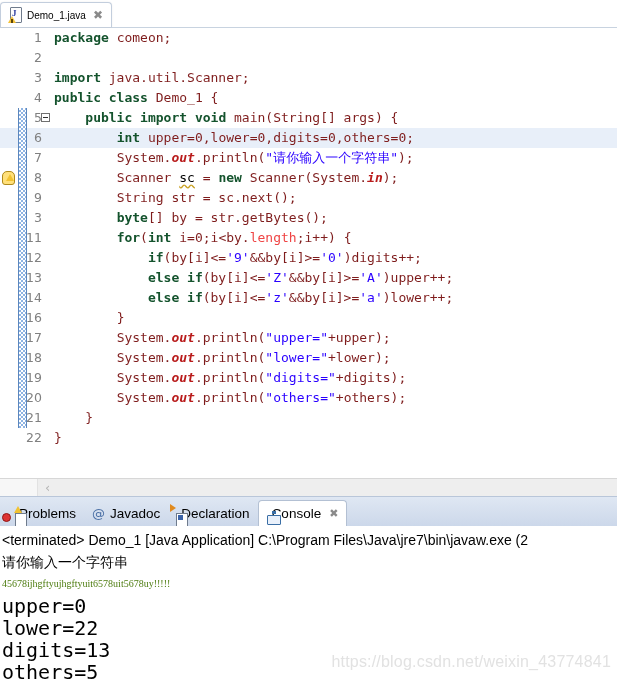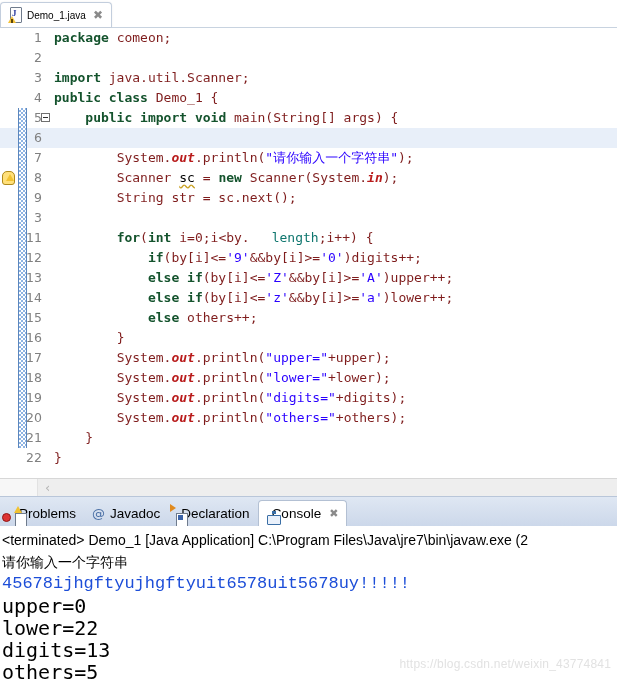--- a/index.html
+++ b/index.html
@@ -176,21 +176,21 @@
     background: #303030;
   }
   .codetext {
     padding-left: 4px;
   }
 
   
   .kw   { color: #14532d; font-weight: bold; }
   .str  { color: #2a00ff; }
   .fld  { color: #b91c1c; font-weight: bold; font-style: italic; }
-  .fld2 { color: #0f766e; margin-left: 22px; }
+  .fld2 { color: #ef4444; }
   .pln  { color: #7f1d1d; }
   .squig {
     text-decoration: underline;
     text-decoration-style: wavy;
     text-decoration-color: #c8a020;
     text-underline-offset: 2px;
   }
 
   
   #editor-hscroll {
@@ -320,29 +320,29 @@
     line-height: 22px;
     font-family: "Liberation Sans", sans-serif;
     font-size: 14px;
     color: #000;
   }
   .console-line.mono {
     font-family: "DejaVu Sans Mono", monospace;
     font-size: 20px;
   }
   .console-line.input {
-    color: #1d4ed8;
-    font-family: Liberation Mono, monospace;
-    font-size: 17px;
+    color: #4d7c0f;
+    font-family: Liberation Serif, serif;
+    font-size: 10px;
   }
   #watermark {
     position: absolute;
     right: 6px;
     bottom: 8px;
-    font-size: 12px;
+    font-size: 16px;
     color: #e2e2e2;
     font-family: "Liberation Sans", sans-serif;
     letter-spacing: .2px;
     white-space: nowrap;
     text-align: right;
   }
 </style>
 </head>
 <body>
 
@@ -359,30 +359,29 @@
   </div>
 </div>
 
 <div id="editor-body">
   <div id="code-area">
       <div class="code-line"><span class="lineno">1</span><span class="codetext"><span class="kw">package</span> <span class="pln">comeon;</span></span></div>
       <div class="code-line"><span class="lineno">2</span><span class="codetext"></span></div>
       <div class="code-line"><span class="lineno">3</span><span class="codetext"><span class="kw">import</span> <span class="pln">java.util.Scanner;</span></span></div>
       <div class="code-line"><span class="lineno">4</span><span class="codetext"><span class="kw">public</span> <span class="kw">class</span> <span class="pln">Demo_1 {</span></span></div>
       <div class="code-line"><span class="fold-strip" style="height: 20px;"></span><span class="lineno">5</span><span class="fold-toggle"></span><span class="codetext">    <span class="kw">public</span> <span class="kw">import</span> <span class="kw">void</span> <span class="pln">main(String[] args) {</span></span></div>
-      <div class="code-line highlight"><span class="fold-strip" style="height: 20px;"></span><span class="lineno">6</span></div>
+      <div class="code-line highlight"><span class="fold-strip" style="height: 20px;"></span><span class="lineno">6</span><span class="codetext">        <span class="kw">int</span> <span class="pln">upper=0,lower=0,digits=0,others=0;</span></span></div>
       <div class="code-line"><span class="fold-strip" style="height: 20px;"></span><span class="lineno">7</span><span class="codetext">        <span class="pln">System.</span><span class="fld">out</span><span class="pln">.println(</span><span class="str">"请你输入一个字符串"</span><span class="pln">);</span></span></div>
       <div class="code-line"><span class="bulb"></span><span class="bulb-warn"></span><span class="fold-strip" style="height: 20px;"></span><span class="lineno">8</span><span class="codetext">        <span class="pln">Scanner </span><span class="squig">sc</span><span class="pln"> = </span><span class="kw">new</span><span class="pln"> Scanner(System.</span><span class="fld">in</span><span class="pln">);</span></span></div>
       <div class="code-line"><span class="fold-strip" style="height: 20px;"></span><span class="lineno">9</span><span class="codetext">        <span class="pln">String str = sc.next();</span></span></div>
-      <div class="code-line"><span class="fold-strip" style="height: 20px;"></span><span class="lineno">3</span></div>
+      <div class="code-line"><span class="fold-strip" style="height: 20px;"></span><span class="lineno">3</span><span class="codetext">        <span class="kw">byte</span><span class="pln">[] by = str.getBytes();</span></span></div>
       <div class="code-line"><span class="fold-strip" style="height: 20px;"></span><span class="lineno">11</span><span class="codetext">        <span class="kw">for</span><span class="pln">(</span><span class="kw">int</span><span class="pln"> i=0;i&lt;by.</span><span class="fld2">length</span><span class="pln">;i++) {</span></span></div>
       <div class="code-line"><span class="fold-strip" style="height: 20px;"></span><span class="lineno">12</span><span class="codetext">            <span class="kw">if</span><span class="pln">(by[i]&lt;=</span><span class="str">'9'</span><span class="pln">&amp;&amp;by[i]&gt;=</span><span class="str">'0'</span><span class="pln">)digits++;</span></span></div>
       <div class="code-line"><span class="fold-strip" style="height: 20px;"></span><span class="lineno">13</span><span class="codetext">            <span class="kw">else</span> <span class="kw">if</span><span class="pln">(by[i]&lt;=</span><span class="str">'Z'</span><span class="pln">&amp;&amp;by[i]&gt;=</span><span class="str">'A'</span><span class="pln">)upper++;</span></span></div>
       <div class="code-line"><span class="fold-strip" style="height: 20px;"></span><span class="lineno">14</span><span class="codetext">            <span class="kw">else</span> <span class="kw">if</span><span class="pln">(by[i]&lt;=</span><span class="str">'z'</span><span class="pln">&amp;&amp;by[i]&gt;=</span><span class="str">'a'</span><span class="pln">)lower++;</span></span></div>
-      <div class="code-line"><span class="fold-strip" style="height: 20px;"></span><span class="lineno">15</span><span class="codetext">            <span class="kw">else</span> <span class="pln">others++;</span></span></div>
       <div class="code-line"><span class="fold-strip" style="height: 20px;"></span><span class="lineno">16</span><span class="codetext">        <span class="pln">}</span></span></div>
       <div class="code-line"><span class="fold-strip" style="height: 20px;"></span><span class="lineno">17</span><span class="codetext">        <span class="pln">System.</span><span class="fld">out</span><span class="pln">.println(</span><span class="str">"upper="</span><span class="pln">+upper);</span></span></div>
       <div class="code-line"><span class="fold-strip" style="height: 20px;"></span><span class="lineno">18</span><span class="codetext">        <span class="pln">System.</span><span class="fld">out</span><span class="pln">.println(</span><span class="str">"lower="</span><span class="pln">+lower);</span></span></div>
       <div class="code-line"><span class="fold-strip" style="height: 20px;"></span><span class="lineno">19</span><span class="codetext">        <span class="pln">System.</span><span class="fld">out</span><span class="pln">.println(</span><span class="str">"digits="</span><span class="pln">+digits);</span></span></div>
       <div class="code-line"><span class="fold-strip" style="height: 20px;"></span><span class="lineno">20</span><span class="codetext">        <span class="pln">System.</span><span class="fld">out</span><span class="pln">.println(</span><span class="str">"others="</span><span class="pln">+others);</span></span></div>
       <div class="code-line"><span class="fold-strip" style="height: 20px;"></span><span class="lineno">21</span><span class="codetext">    <span class="pln">}</span></span></div>
       <div class="code-line"><span class="lineno">22</span><span class="codetext"><span class="pln">}</span></span></div>
     </div>
 </div>
 

